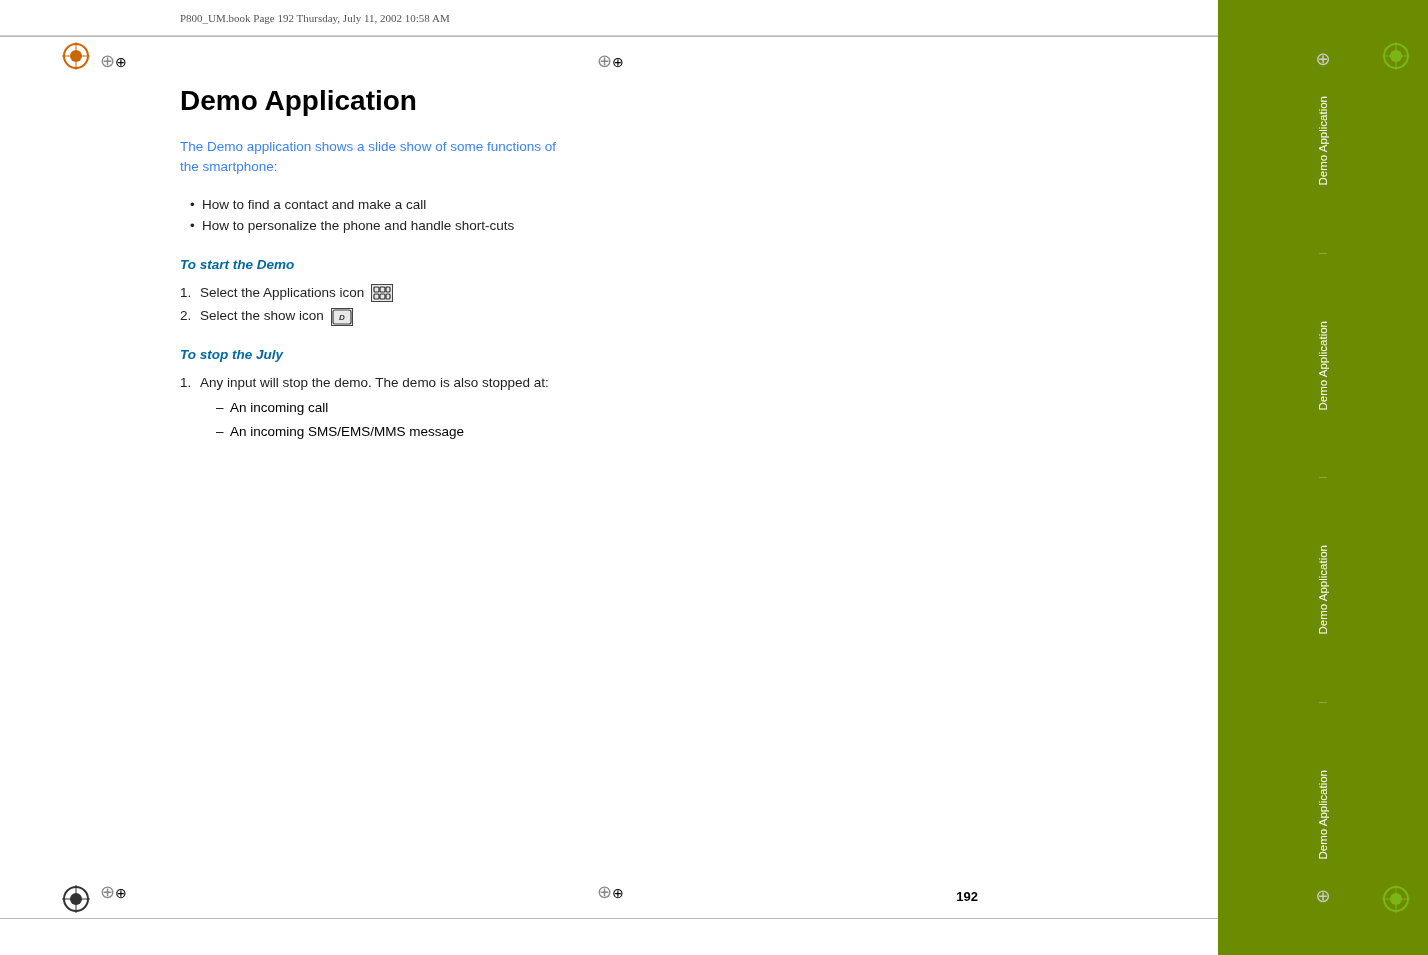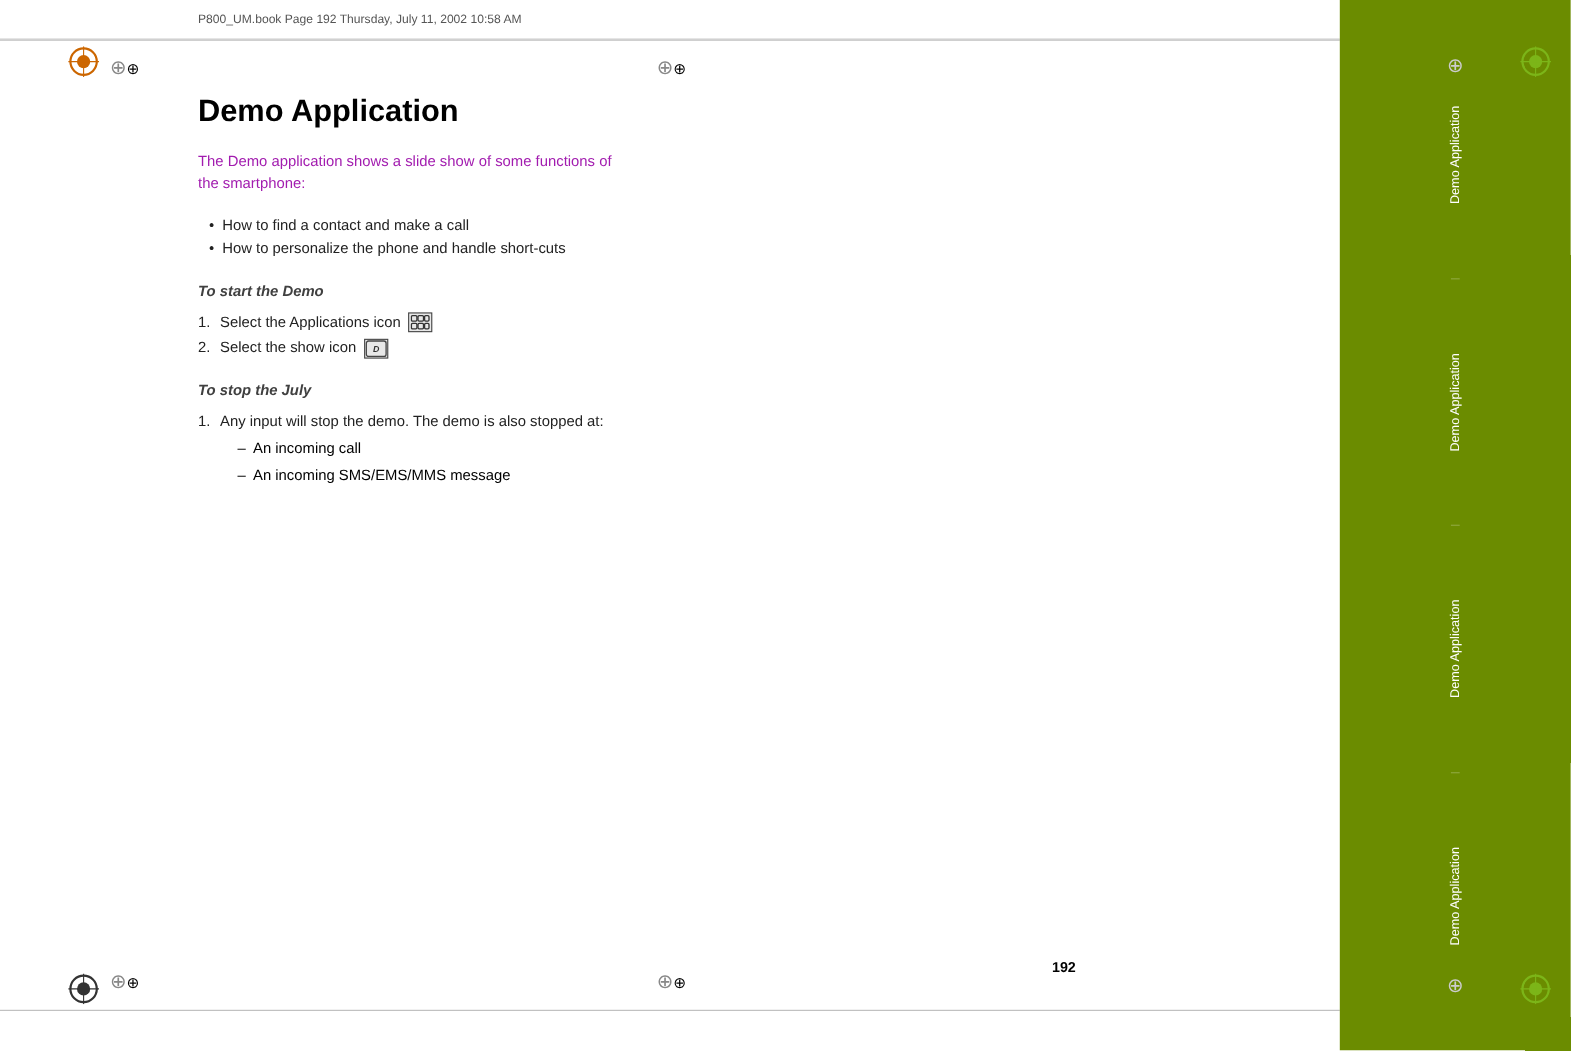--- a/index.html
+++ b/index.html
@@ -33,20 +33,21 @@
       border-bottom: 1px solid #ccc;
       display: flex;
       align-items: center;
       padding: 0 20px 0 180px;
       background: #fff;
     }
 
     .header-strip .header-text {
       font-size: 11px;
       color: #555;
+      font-family: Liberation Serif, serif;
     }
 
     
     .reg-mark {
       position: absolute;
       width: 24px;
       height: 24px;
     }
     .reg-mark::before {
       content: '⊕';
@@ -69,21 +70,21 @@
       font-weight: bold;
       color: #000;
       margin-bottom: 20px;
       font-family: Arial, Helvetica, sans-serif;
     }
 
     .intro-text {
       font-size: 13.5px;
       line-height: 1.5;
       margin-bottom: 16px;
-      color: #a21caf;
+      color: #3b82f6;
     }
 
     .bullet-list {
       list-style: none;
       margin-bottom: 20px;
       padding-left: 10px;
     }
 
     .bullet-list li {
       font-size: 13.5px;
@@ -96,21 +97,21 @@
     .bullet-list li::before {
       content: '•';
       position: absolute;
       left: 0;
     }
 
     .section-heading {
       font-size: 13.5px;
       font-weight: bold;
       font-style: italic;
-      color: #404040;
+      color: #0369a1;
       margin-bottom: 10px;
       margin-top: 4px;
     }
 
     .numbered-list {
       list-style: none;
       margin-bottom: 20px;
       padding-left: 0;
     }
 
@@ -186,21 +187,21 @@
       display: flex;
       flex-direction: column;
       align-items: center;
       padding: 20px 0;
       position: relative;
     }
 
     
     .page-number {
       position: absolute;
-      bottom: 68px;
+      bottom: 51px;
       right: 240px;
       font-size: 13px;
       font-weight: bold;
       color: #000;
     }
 
     
     .top-line {
       position: absolute;
       top: 36px;

